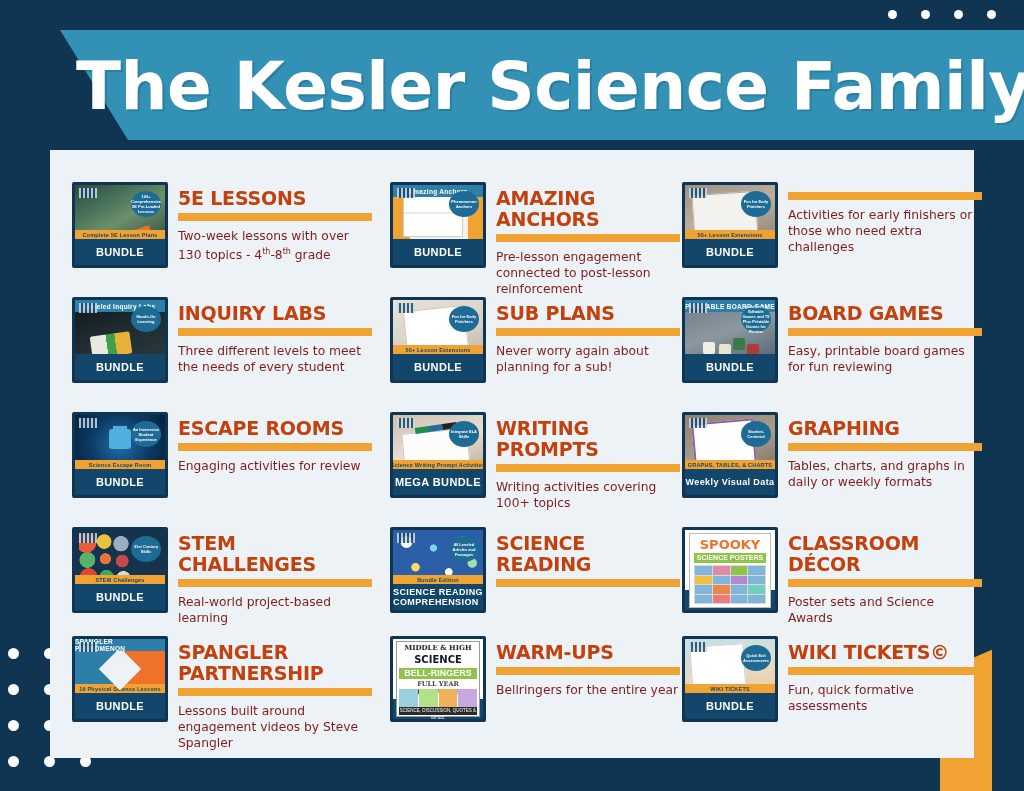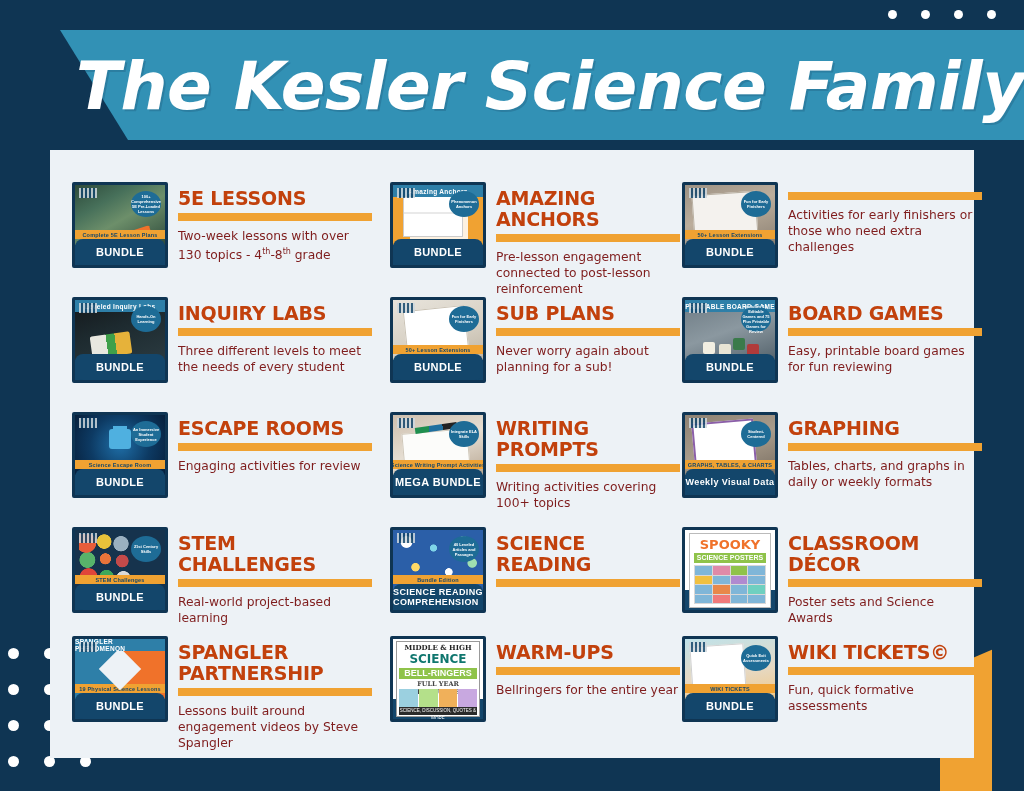--- a/index.html
+++ b/index.html
@@ -20,39 +20,39 @@
 
   .dots-bottomleft{position:absolute;left:8px;top:648px;width:120px;height:140px;
       display:grid;grid-template-columns:repeat(3,36px);grid-template-rows:repeat(4,36px);}
   .dots-bottomleft .dot{width:11px;height:11px;}
 
   .banner{position:absolute;left:0;top:30px;width:1024px;height:110px;background:#3291B5;
      clip-path:polygon(60px 0,1024px 0,1024px 110px,128px 110px);}
   .banner-title{position:absolute;left:76px;top:44px;width:900px;height:86px;
      color:#FFFFFF;font-size:66px;font-weight:bold;letter-spacing:-0.5px;
      font-family:"DejaVu Sans",sans-serif;line-height:86px;white-space:nowrap;
-     text-shadow:2px 2px 0 rgba(20,60,90,.22);font-style:italic;}
+     text-shadow:2px 2px 0 rgba(20,60,90,.22);}
 
   
   .wedge-orange{position:absolute;left:928px;top:636px;width:96px;height:155px;background:#F0A232;
      clip-path:polygon(100% 0,100% 100%,12px 100%,12px 36px);}
   .wedge-navy-br{position:absolute;left:992px;top:636px;width:32px;height:155px;background:#0F3553;}
 
   
   .card{position:absolute;left:50px;top:150px;width:924px;height:608px;background:#EDF2F6;}
 
   .grid{position:absolute;left:0;top:0;width:924px;height:608px;}
 
   .item{position:absolute;display:flex;}
   .thumb{width:96px;height:86px;flex:0 0 auto;border:3px solid #0F3553;box-sizing:border-box;
      background:#13466B;position:relative;overflow:hidden;border-radius:2px;}
   .thumb .pic{position:absolute;left:0;top:0;right:0;height:60px;}
   .thumb .ribbon{position:absolute;left:0;right:0;bottom:0;height:26px;background:#13466B;
      color:#fff;font-size:11px;font-weight:bold;letter-spacing:.4px;
-     display:flex;align-items:center;justify-content:center;border-radius:8px;}
+     display:flex;align-items:center;justify-content:center;}
   .thumb .ribbon.small{font-size:9px;}
   .thumb .strip{position:absolute;left:0;right:0;bottom:26px;height:9px;background:#F0A232;
      color:#13466B;font-size:5.5px;font-weight:bold;display:flex;align-items:center;justify-content:center;
      letter-spacing:.2px;overflow:hidden;white-space:nowrap;}
   .thumb .topbar{position:absolute;left:0;right:0;top:0;height:12px;background:#2E7FA8;
      color:#fff;font-size:6.5px;font-weight:bold;display:flex;align-items:center;justify-content:center;
      letter-spacing:.3px;z-index:3;}
   .thumb .badge{position:absolute;right:4px;top:6px;width:30px;height:26px;border-radius:50%;
      background:#1E6C96;color:#fff;font-size:4px;font-weight:bold;line-height:1.25;
      display:flex;align-items:center;justify-content:center;text-align:center;padding:1px;
@@ -149,21 +149,21 @@
   .spooky .sp3 i:nth-child(5){background:#f0c040;}
   .spooky .sp3 i:nth-child(7){background:#b08ad0;}
   .spooky .sp3 i:nth-child(10){background:#e8884a;}
   .spooky .sp3 i:nth-child(12){background:#6fd0c0;}
   .spooky .sp3 i:nth-child(14){background:#f07a7a;}
 
   
   .warm{position:absolute;left:3px;top:2px;right:3px;bottom:2px;background:#fff;border:1px solid #999;}
   .warm .w1{position:absolute;left:2px;top:1px;right:2px;height:9px;color:#222;font-size:7px;
      font-weight:bold;text-align:center;line-height:9px;font-family:"DejaVu Serif",serif;}
-  .warm .w2{position:absolute;left:2px;top:10px;right:2px;height:15px;color:#0f766e;font-size:12px;
+  .warm .w2{position:absolute;left:2px;top:10px;right:2px;height:15px;color:#0f172a;font-size:10px;
      font-weight:bold;text-align:center;line-height:15px;font-family:"DejaVu Sans",sans-serif;}
   .warm .w3{position:absolute;left:2px;top:26px;right:2px;height:11px;background:#8FC34A;color:#fff;
      font-size:9px;font-weight:bold;text-align:center;line-height:11px;}
   .warm .w4{position:absolute;left:2px;top:38px;right:2px;height:8px;color:#444;font-size:6.5px;
      font-weight:bold;text-align:center;line-height:8px;font-family:"DejaVu Serif",serif;}
   .warm .w5{position:absolute;left:2px;top:47px;right:2px;bottom:9px;display:grid;
      grid-template-columns:repeat(4,1fr);gap:1px;}
   .warm .w5 i{background:#9bd0e0;}
   .warm .w5 i:nth-child(2){background:#b4e08a;}
   .warm .w5 i:nth-child(3){background:#f0b05a;}

